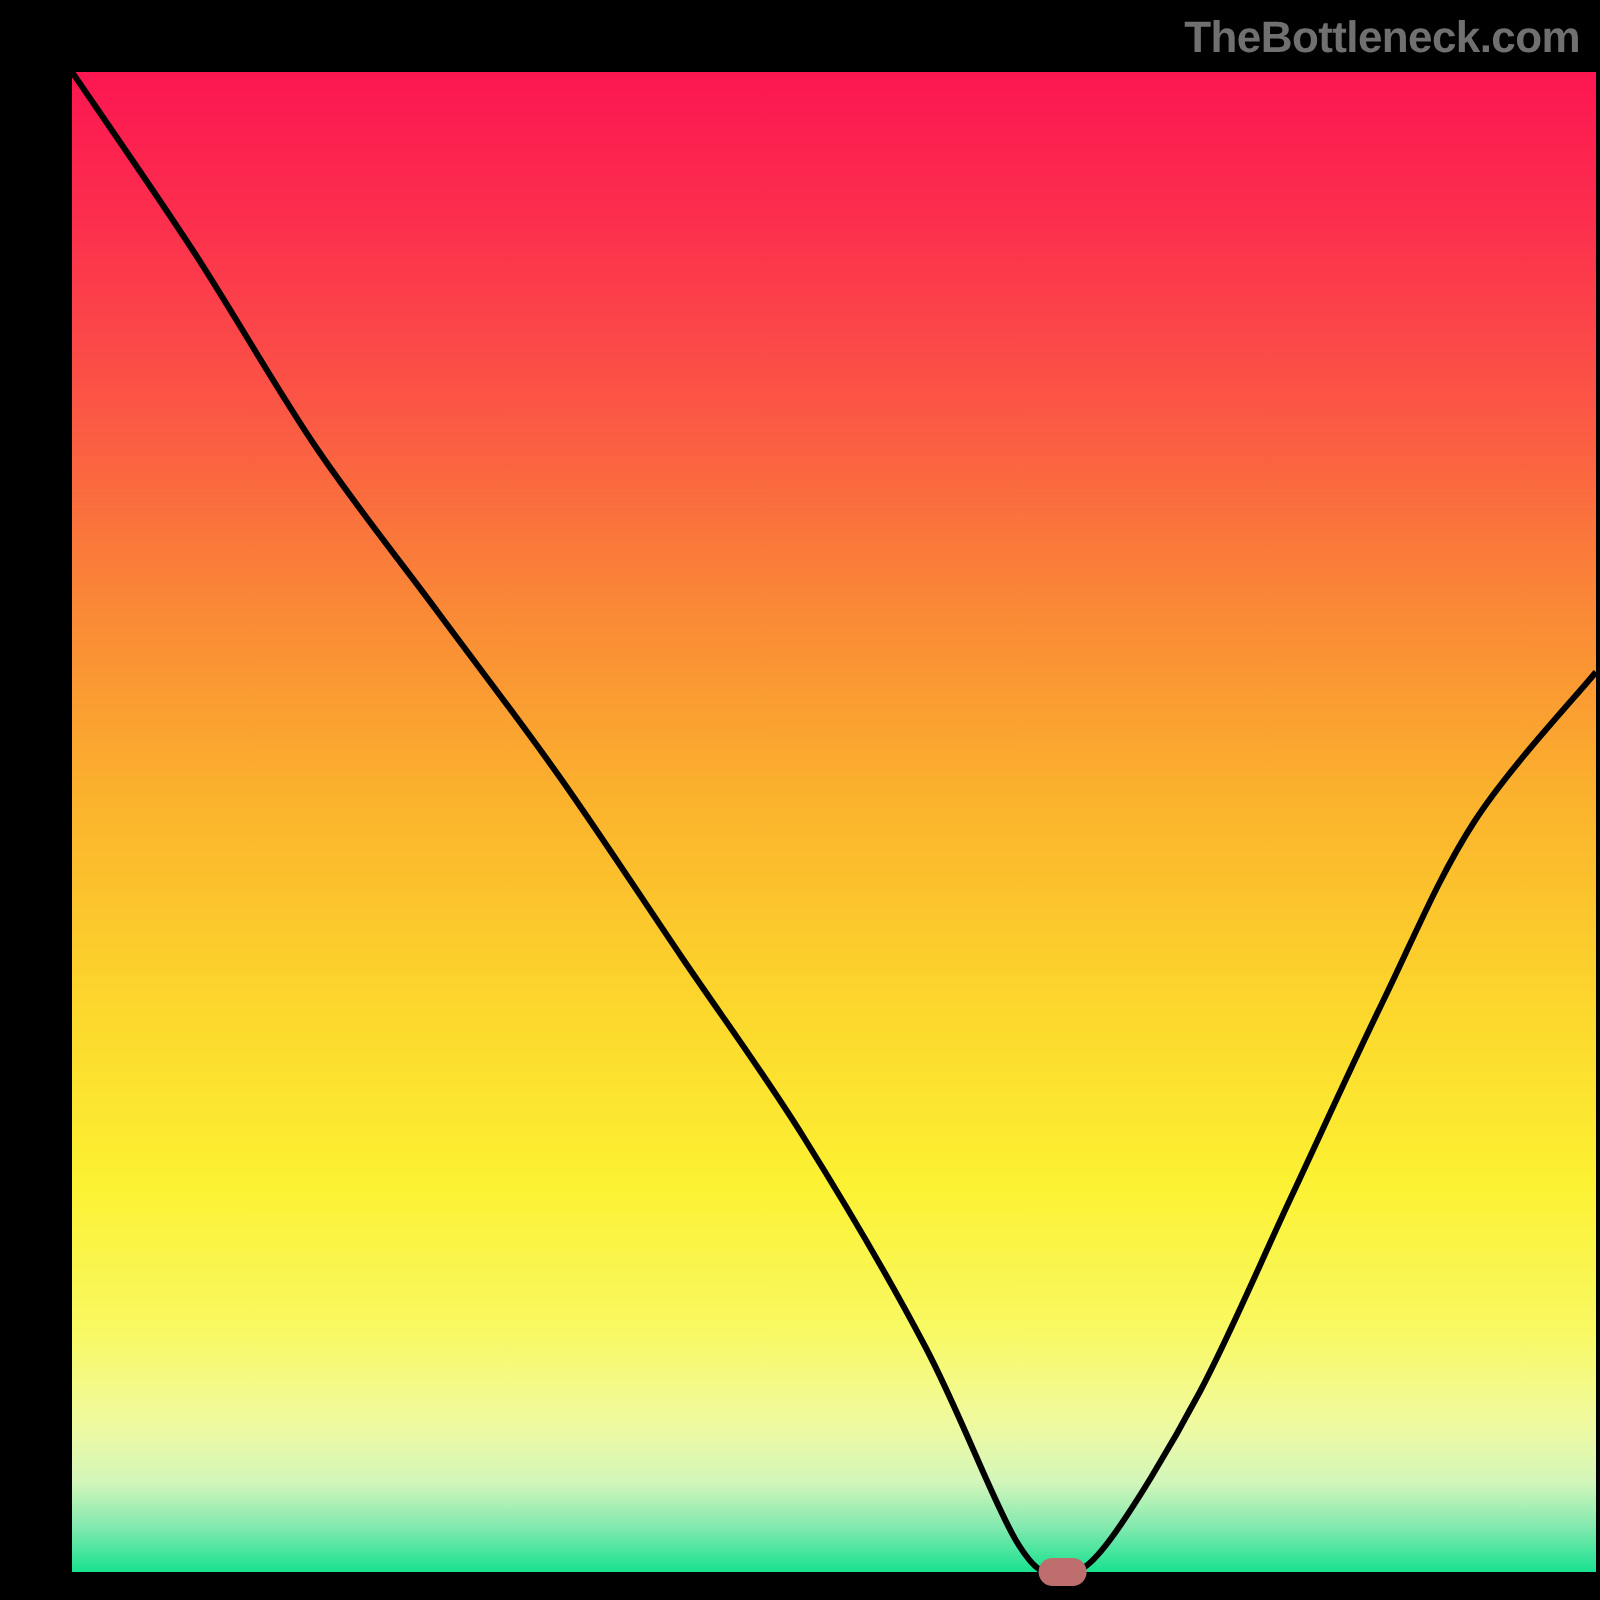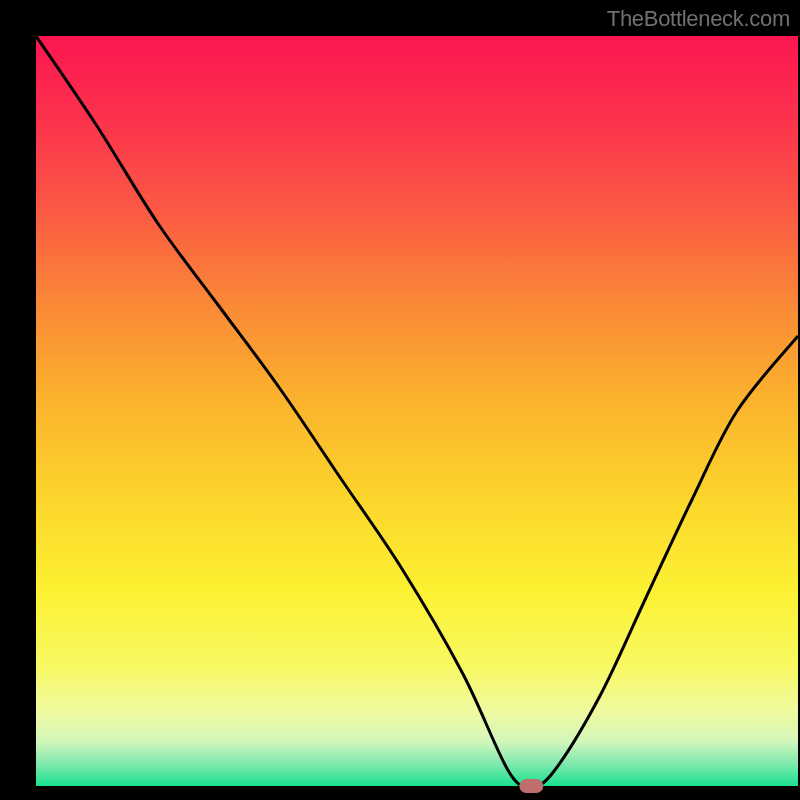--- a/index.html
+++ b/index.html
@@ -15,21 +15,21 @@
     position: relative;
     width: 800px;
     height: 800px;
   }
   .attrib {
     position: absolute;
     top: 6px;
     right: 10px;
     color: #707070;
     font-size: 22px;
-    font-weight: 400;
+    font-weight: 700;
     letter-spacing: -0.3px;
     user-select: none;
   }
   svg.plot {
     position: absolute;
     left: 0;
     top: 0;
   }
   .curve {
     fill: none;

